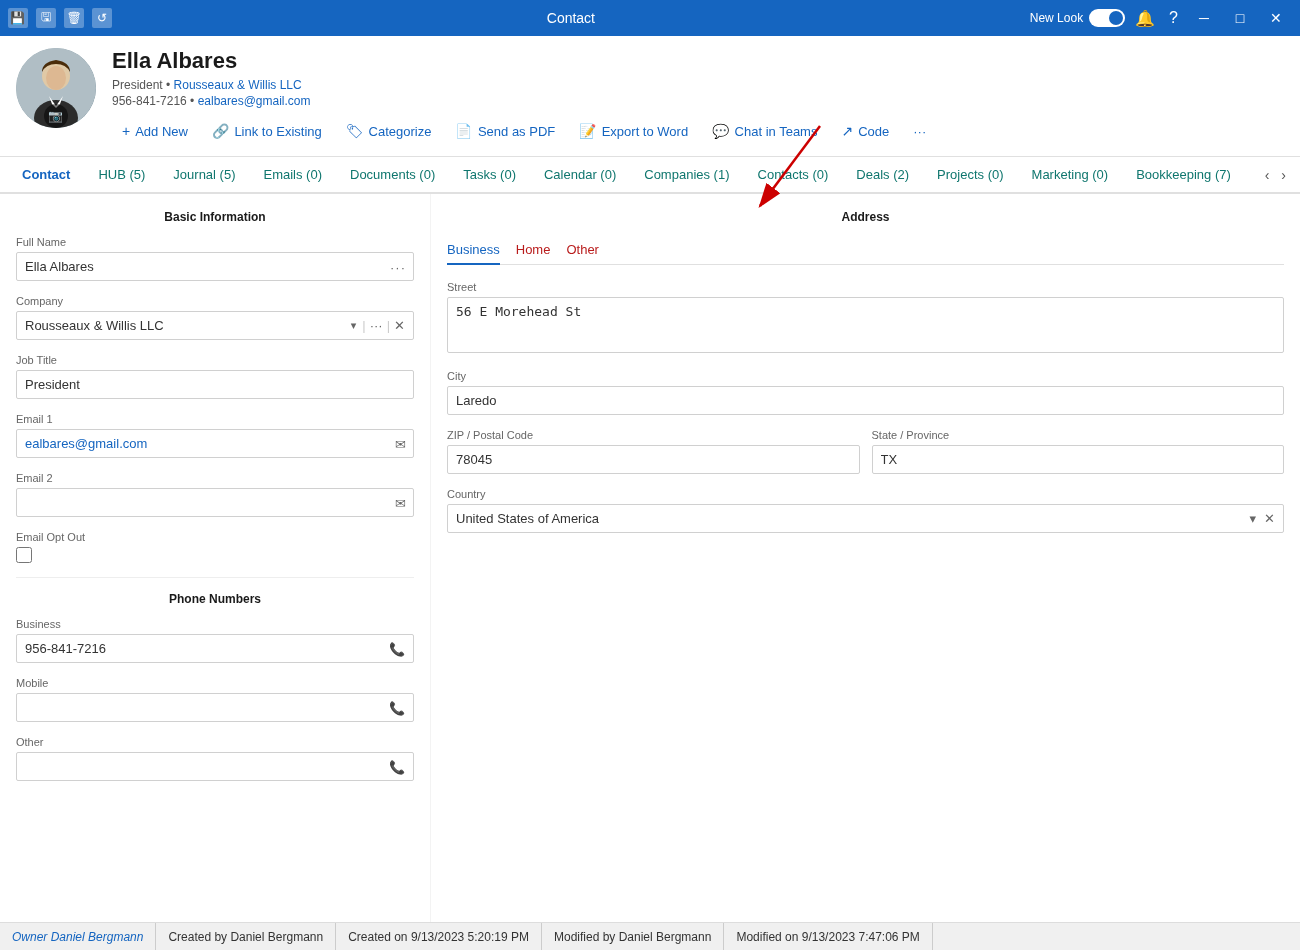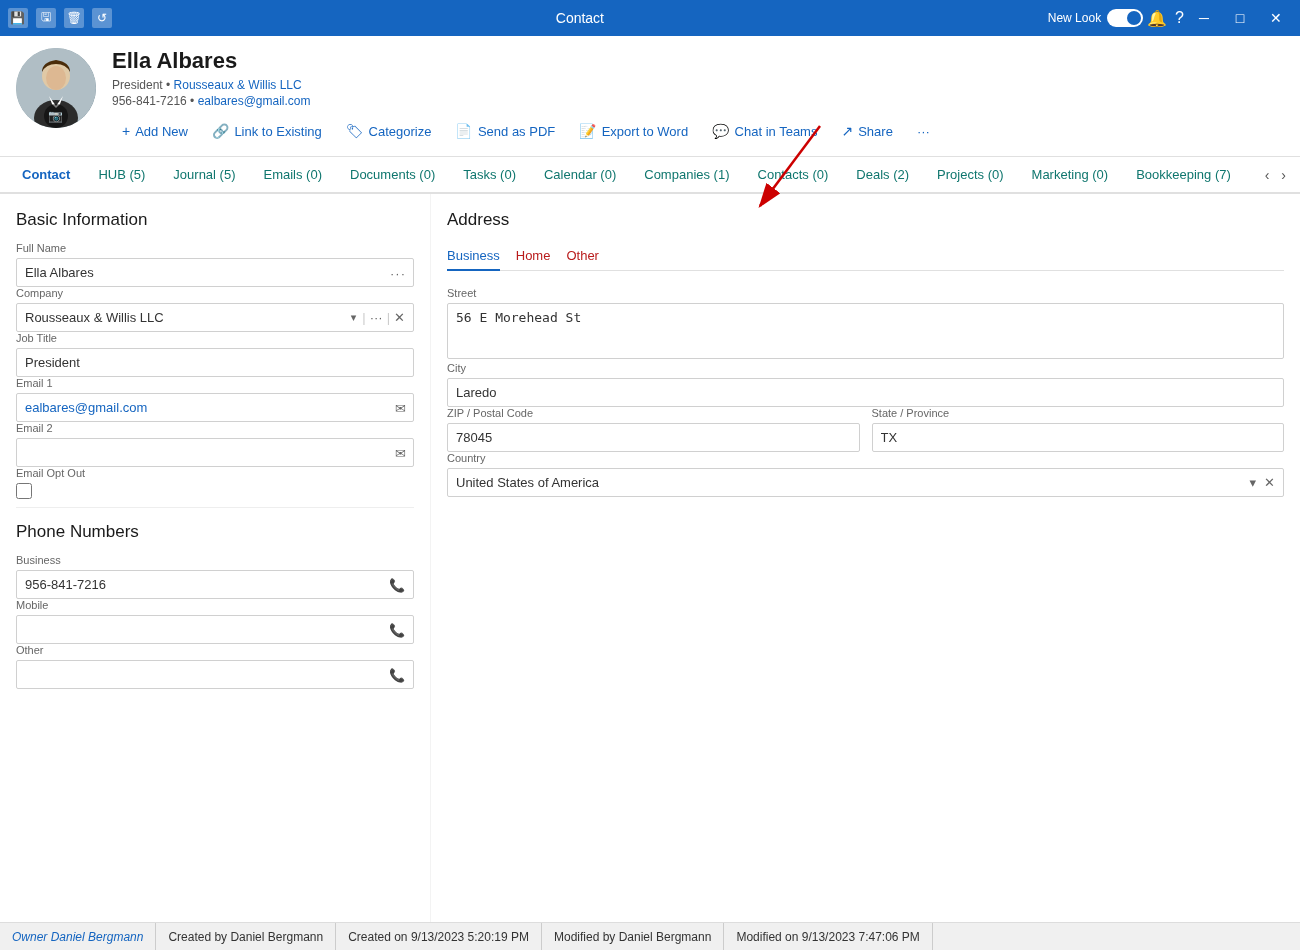--- a/index.html
+++ b/index.html
@@ -12,21 +12,21 @@
       height: 36px;
       display: flex;
       align-items: center;
       justify-content: space-between;
       padding: 0 8px;
       flex-shrink: 0;
     }
     .title-bar-left { display: flex; gap: 8px; align-items: center; }
     .title-bar-icon { width: 20px; height: 20px; background: rgba(255,255,255,0.3); border-radius: 2px; display: flex; align-items: center; justify-content: center; cursor: pointer; font-size: 12px; }
     .title-bar-center { font-size: 14px; font-weight: 400; }
-    .title-bar-right { display: flex; align-items: center; gap: 0; }
+    .title-bar-right { display: flex; align-items: center; gap: 6px; }
     .new-look-toggle { display: flex; align-items: center; gap: 6px; font-size: 12px; }
     .toggle-switch { width: 36px; height: 18px; background: white; border-radius: 9px; position: relative; cursor: pointer; }
     .toggle-switch::after { content: ''; width: 14px; height: 14px; background: #1565c0; border-radius: 50%; position: absolute; top: 2px; right: 2px; }
     .title-icon { font-size: 16px; cursor: pointer; color: white; padding: 2px 4px; }
     .window-controls { display: flex; gap: 4px; }
     .win-btn { width: 32px; height: 20px; display: flex; align-items: center; justify-content: center; cursor: pointer; font-size: 14px; color: white; }
 
     
     .contact-header {
       background: white;
@@ -98,28 +98,29 @@
     .panel {
       background: white;
       overflow-y: auto;
       padding: 16px;
     }
     .panel-left { width: 430px; flex-shrink: 0; }
     .panel-middle { flex: 1; }
     .panel-right { width: 400px; flex-shrink: 0; }
 
     .section-title {
-      font-size: 17px;
-      font-weight: 400;
+      font-size: 12px;
+      font-weight: 700;
       color: #1a1a1a;
       margin-bottom: 12px;
-    }
-
-    
-    .field-group { margin-bottom: 0; }
+      text-align: center;
+    }
+
+    
+    .field-group { margin-bottom: 14px; }
     .field-label { font-size: 11px; color: #666; margin-bottom: 4px; }
     .field-input-wrap { position: relative; }
     .field-input {
       width: 100%;
       border: 1px solid #d0d0d0;
       border-radius: 2px;
       padding: 6px 8px;
       font-size: 13px;
       color: #333;
       background: white;
@@ -265,21 +266,21 @@
       <button class="action-btn">
         <span class="btn-icon">📝</span>
         <span>Export to Word</span>
       </button>
       <button class="action-btn" style="position:relative;">
         <span class="btn-icon">💬</span>
         <span>Chat in Teams</span>
       </button>
       <button class="action-btn">
         <span class="btn-icon">↗</span>
-        <span>Share</span>
+        <span>Code</span>
       </button>
       <button class="action-btn">
         <span>···</span>
       </button>
     </div>
   </div>
 
   <svg style="position:absolute; top:80px; left:660px; pointer-events:none; z-index:50;" width="180" height="120">
     <defs>
       <marker id="arrowhead" markerWidth="10" markerHeight="7" refX="9" refY="3.5" orient="auto">

